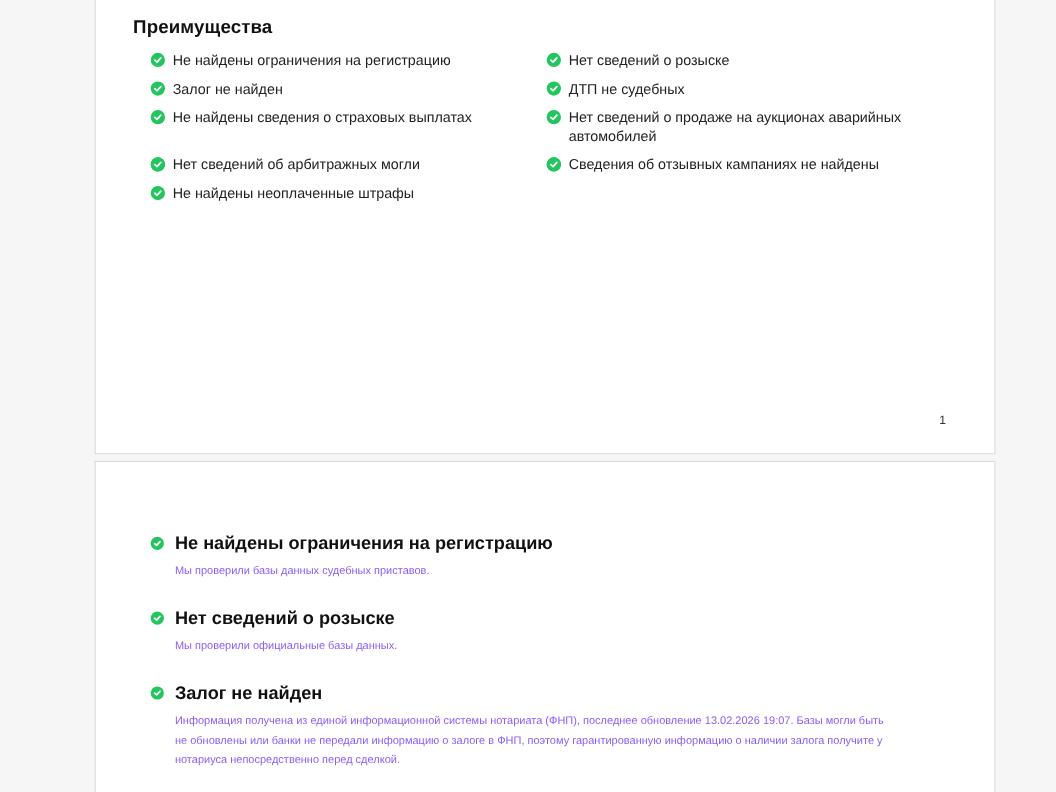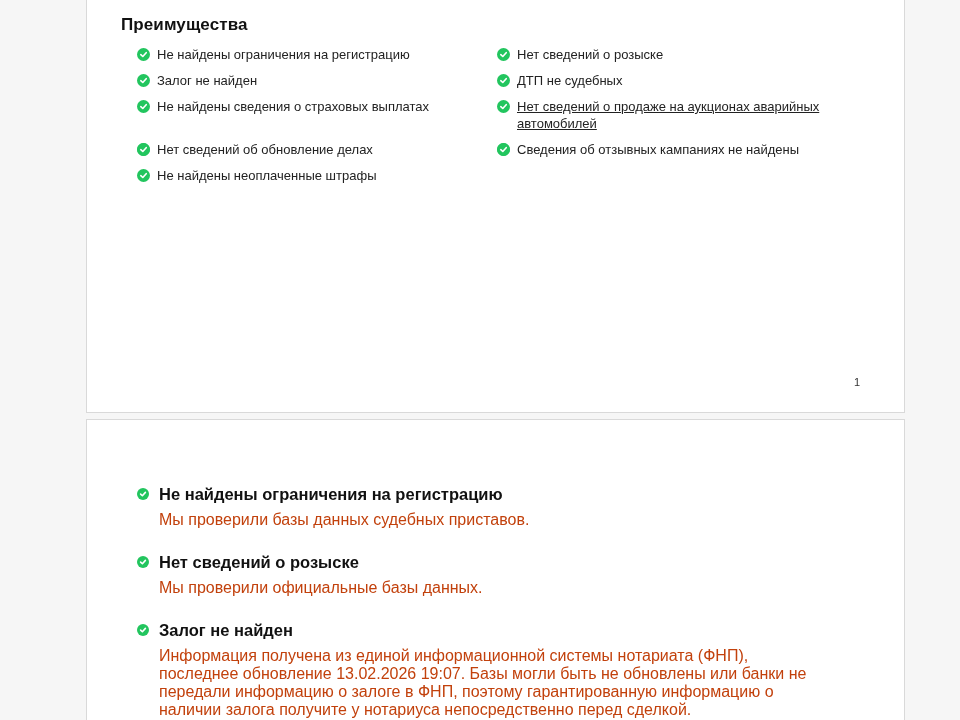--- a/index.html
+++ b/index.html
@@ -91,23 +91,23 @@
       line-height: 22px;
     }
     .detail-title .check {
       top: 5px;
       width: 12px;
       height: 12px;
     }
     .detail-text {
       padding-left: 22px;
       margin-top: 6px;
-      font-size: 16px;
+      font-size: 10px;
       line-height: 18px;
-      color: #c2410c;
+      color: #8b5cf6;
     }
     .d1 { top: 63px; }
     .d2 { top: 131px; }
     .d3 { top: 199px; }
   </style>
 </head>
 <body>
 
 <div class="viewer">
 
@@ -145,21 +145,21 @@
               <path d="M2 5.2 L4.2 7.2 L8 3" fill="none" stroke="#fff" stroke-width="1.8" stroke-linecap="round" stroke-linejoin="round"></path>
             </svg>
           </span>
       </div>
       <div class="adv-item">
         <span class="check">
             <svg width="9" height="9" viewBox="0 0 10 10">
               <path d="M2 5.2 L4.2 7.2 L8 3" fill="none" stroke="#fff" stroke-width="1.8" stroke-linecap="round" stroke-linejoin="round"></path>
             </svg>
           </span>
-        <span>Нет сведений об обновление делах</span>
+        <span>Нет сведений об арбитражных могли</span>
       </div>
       <div class="adv-item">
         <span class="check">
             <svg width="9" height="9" viewBox="0 0 10 10">
               <path d="M2 5.2 L4.2 7.2 L8 3" fill="none" stroke="#fff" stroke-width="1.8" stroke-linecap="round" stroke-linejoin="round"></path>
             </svg>
           </span>
         <span>Не найдены неоплаченные штрафы</span>
       </div>
     </div>
@@ -174,21 +174,21 @@
         <span>Нет сведений о розыске</span>
       </div>
       <div class="adv-item">
         <span class="check">
             <svg width="9" height="9" viewBox="0 0 10 10">
               <path d="M2 5.2 L4.2 7.2 L8 3" fill="none" stroke="#fff" stroke-width="1.8" stroke-linecap="round" stroke-linejoin="round"></path>
             </svg>
           </span>
         <span>ДТП не судебных</span>
       </div>
-      <div class="adv-item" style="width:330px;text-decoration:underline;">
+      <div class="adv-item" style="width:330px;">
         <span class="check">
             <svg width="9" height="9" viewBox="0 0 10 10">
               <path d="M2 5.2 L4.2 7.2 L8 3" fill="none" stroke="#fff" stroke-width="1.8" stroke-linecap="round" stroke-linejoin="round"></path>
             </svg>
           </span>
         <span>Нет сведений о продаже на аукционах аварийных автомобилей</span>
       </div>
       <div class="adv-item" style="width:280px;">
         <span class="check">
             <svg width="9" height="9" viewBox="0 0 10 10">

